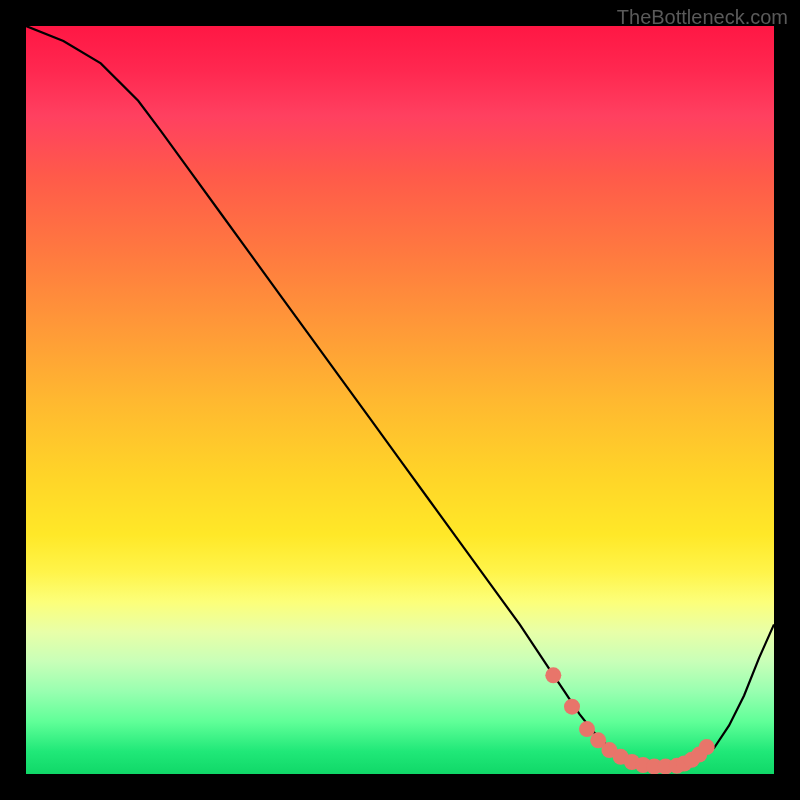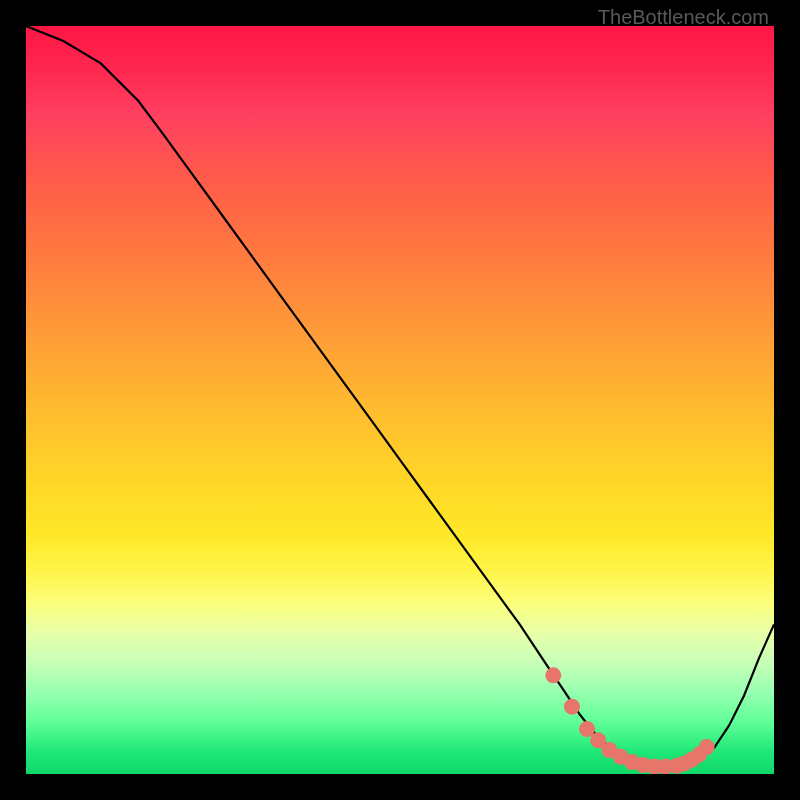--- a/index.html
+++ b/index.html
@@ -6,21 +6,21 @@
   body {
     width: 800px;
     height: 800px;
     background: #000;
     position: relative;
     font-family: Arial, sans-serif;
   }
   .watermark {
     position: absolute;
     top: 6px;
-    right: 31px;
+    right: 12px;
     color: #5a5a5a;
     font-size: 20px;
     font-weight: 500;
     z-index: 10;
   }
   .chart-container {
     position: absolute;
     top: 26px;
     left: 26px;
     width: 748px;

